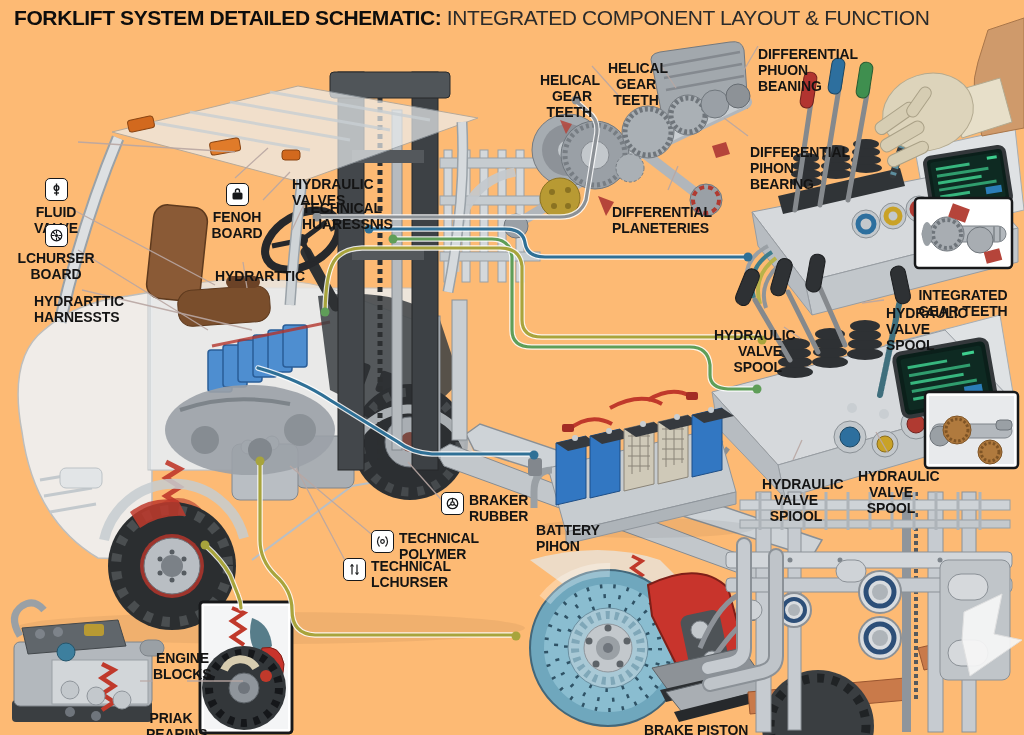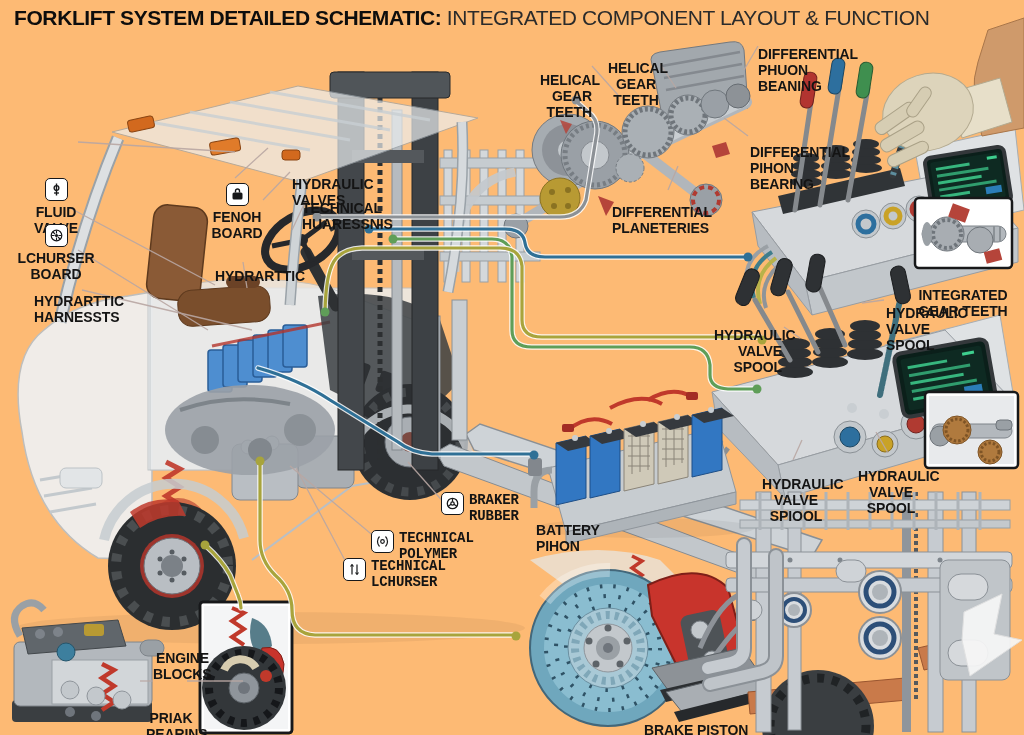--- a/index.html
+++ b/index.html
@@ -7,21 +7,21 @@
           font-family:"Liberation Sans",sans-serif;}
   #scene{position:absolute;left:0;top:0;}
   .title{position:absolute;left:14px;top:6px;white-space:nowrap;letter-spacing:-0.4px;}
   .title .tb{font-size:21px;font-weight:800;color:#0d0d0d;}
   .title .tr{font-size:21px;font-weight:400;color:#2b2b2b;}
   .lbl{position:absolute;font-size:14px;font-weight:700;line-height:1.15;color:#141414;
        letter-spacing:-0.1px;white-space:pre-line;}
   .lbl.center{text-align:center;}
   .lbl.right{text-align:right;}
   .col{display:flex;flex-direction:column;align-items:center;text-align:center;}
-  .row{display:flex;align-items:flex-start;gap:5px;text-align:left;font-family:Liberation Mono, monospace;}
+  .row{display:flex;align-items:flex-start;gap:5px;text-align:left;}
   .icon-box{width:21px;height:21px;border:1.6px solid #17181a;border-radius:5px;background:#fff;
             display:flex;align-items:center;justify-content:center;flex:0 0 auto;margin-bottom:3px;}
   .row .icon-box{margin-bottom:0;}
 </style>
 </head>
 <body>
 
 <div id="canvas">
 
 <svg id="scene" width="1024" height="735" viewBox="0 0 1024 735">

